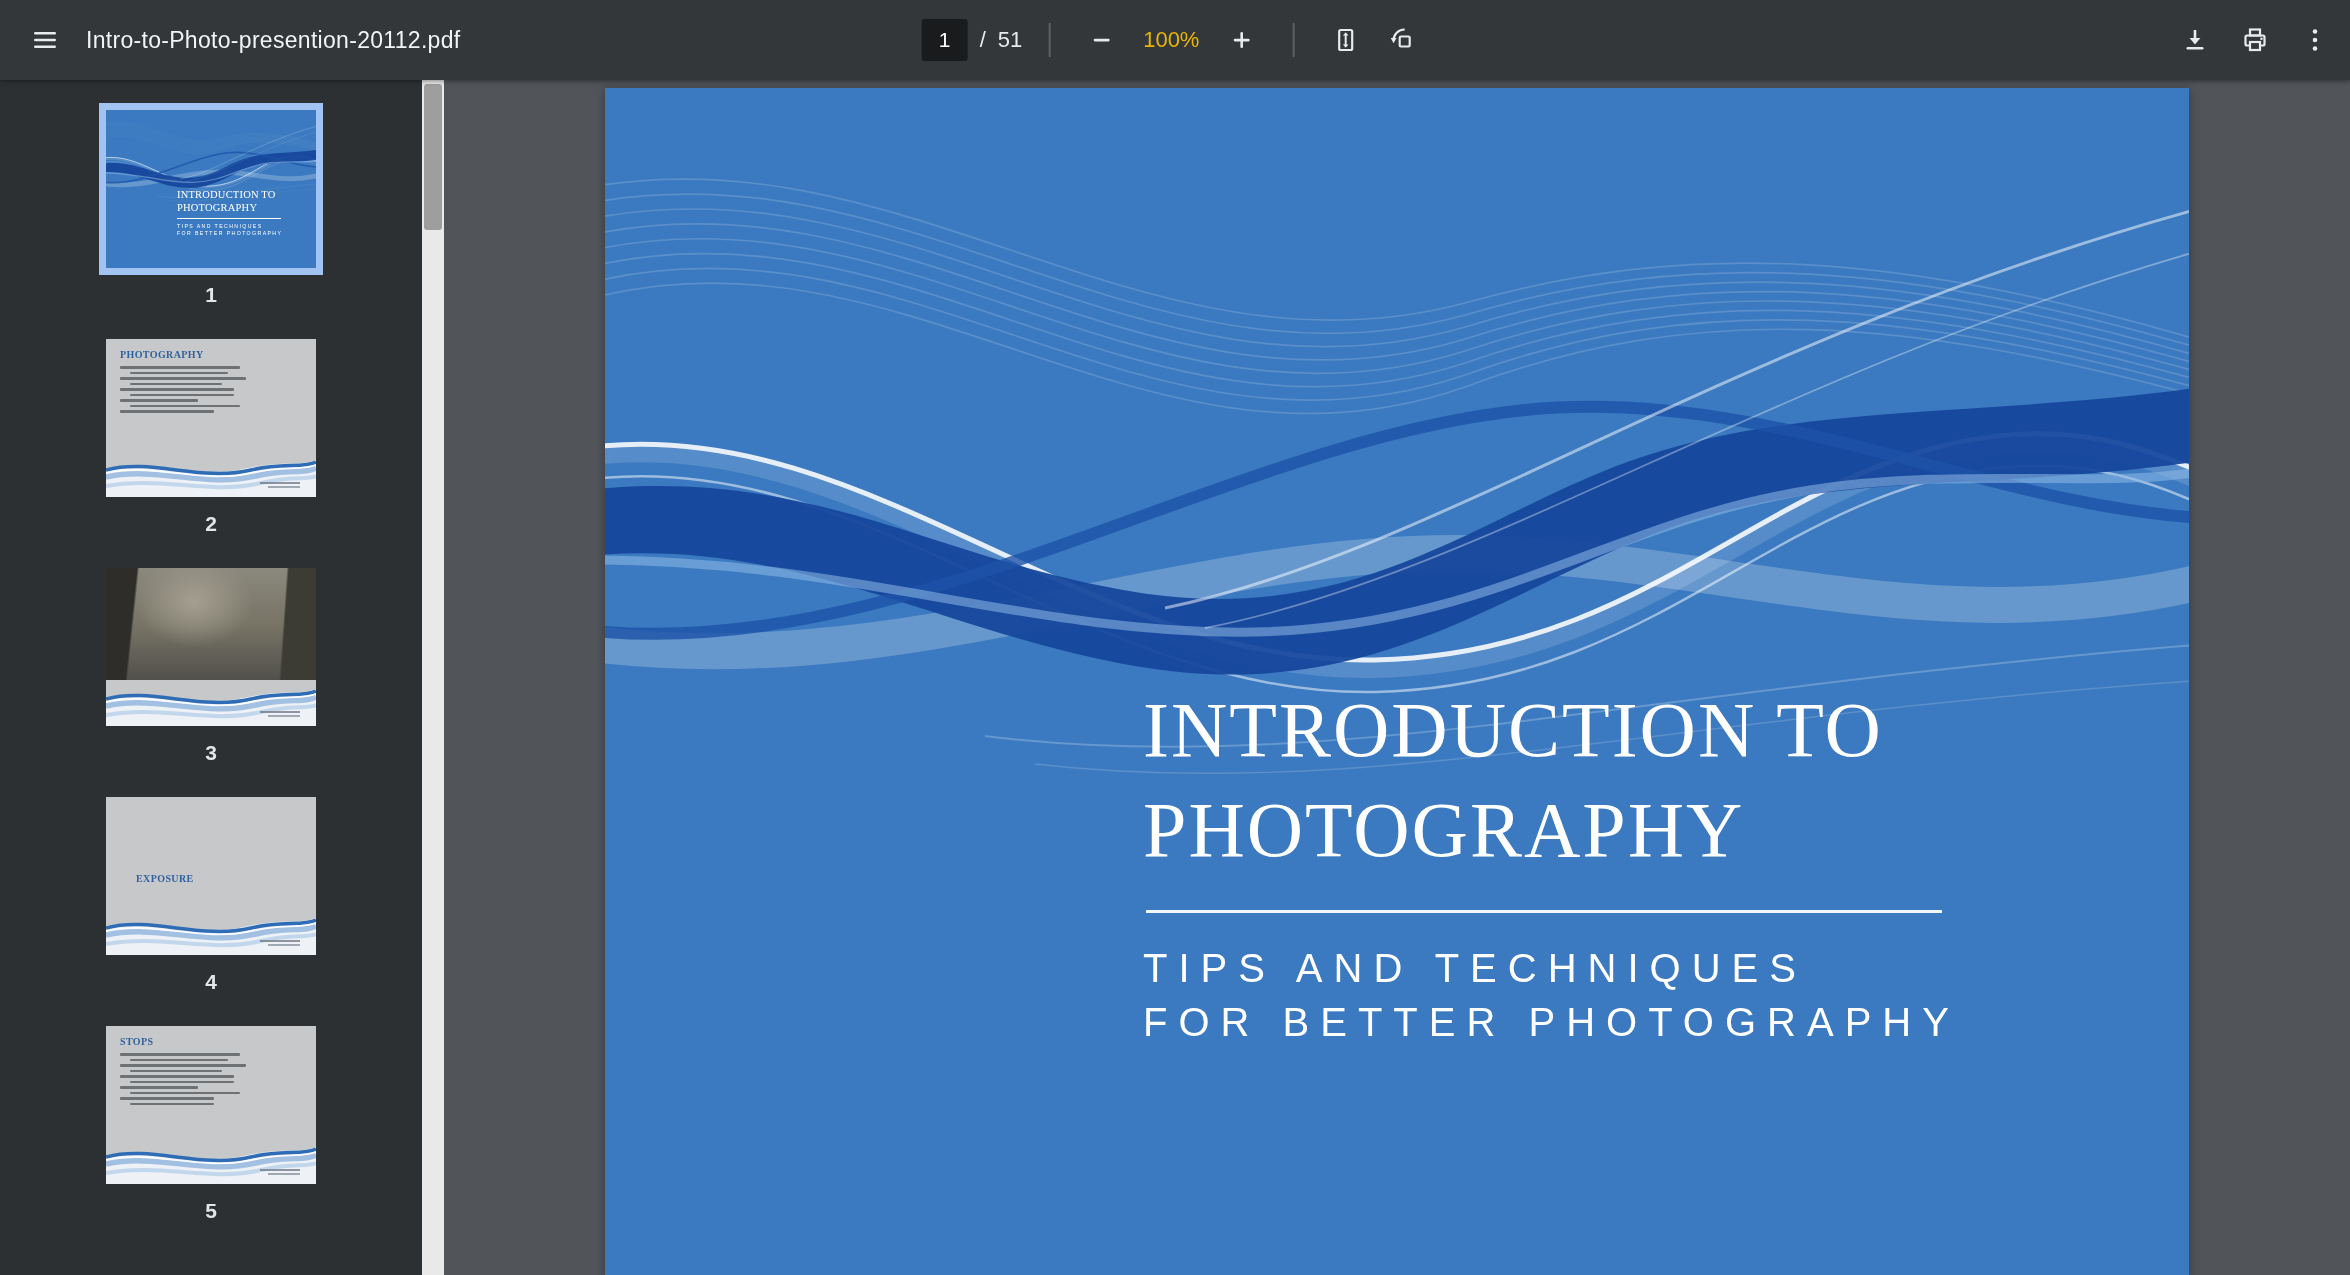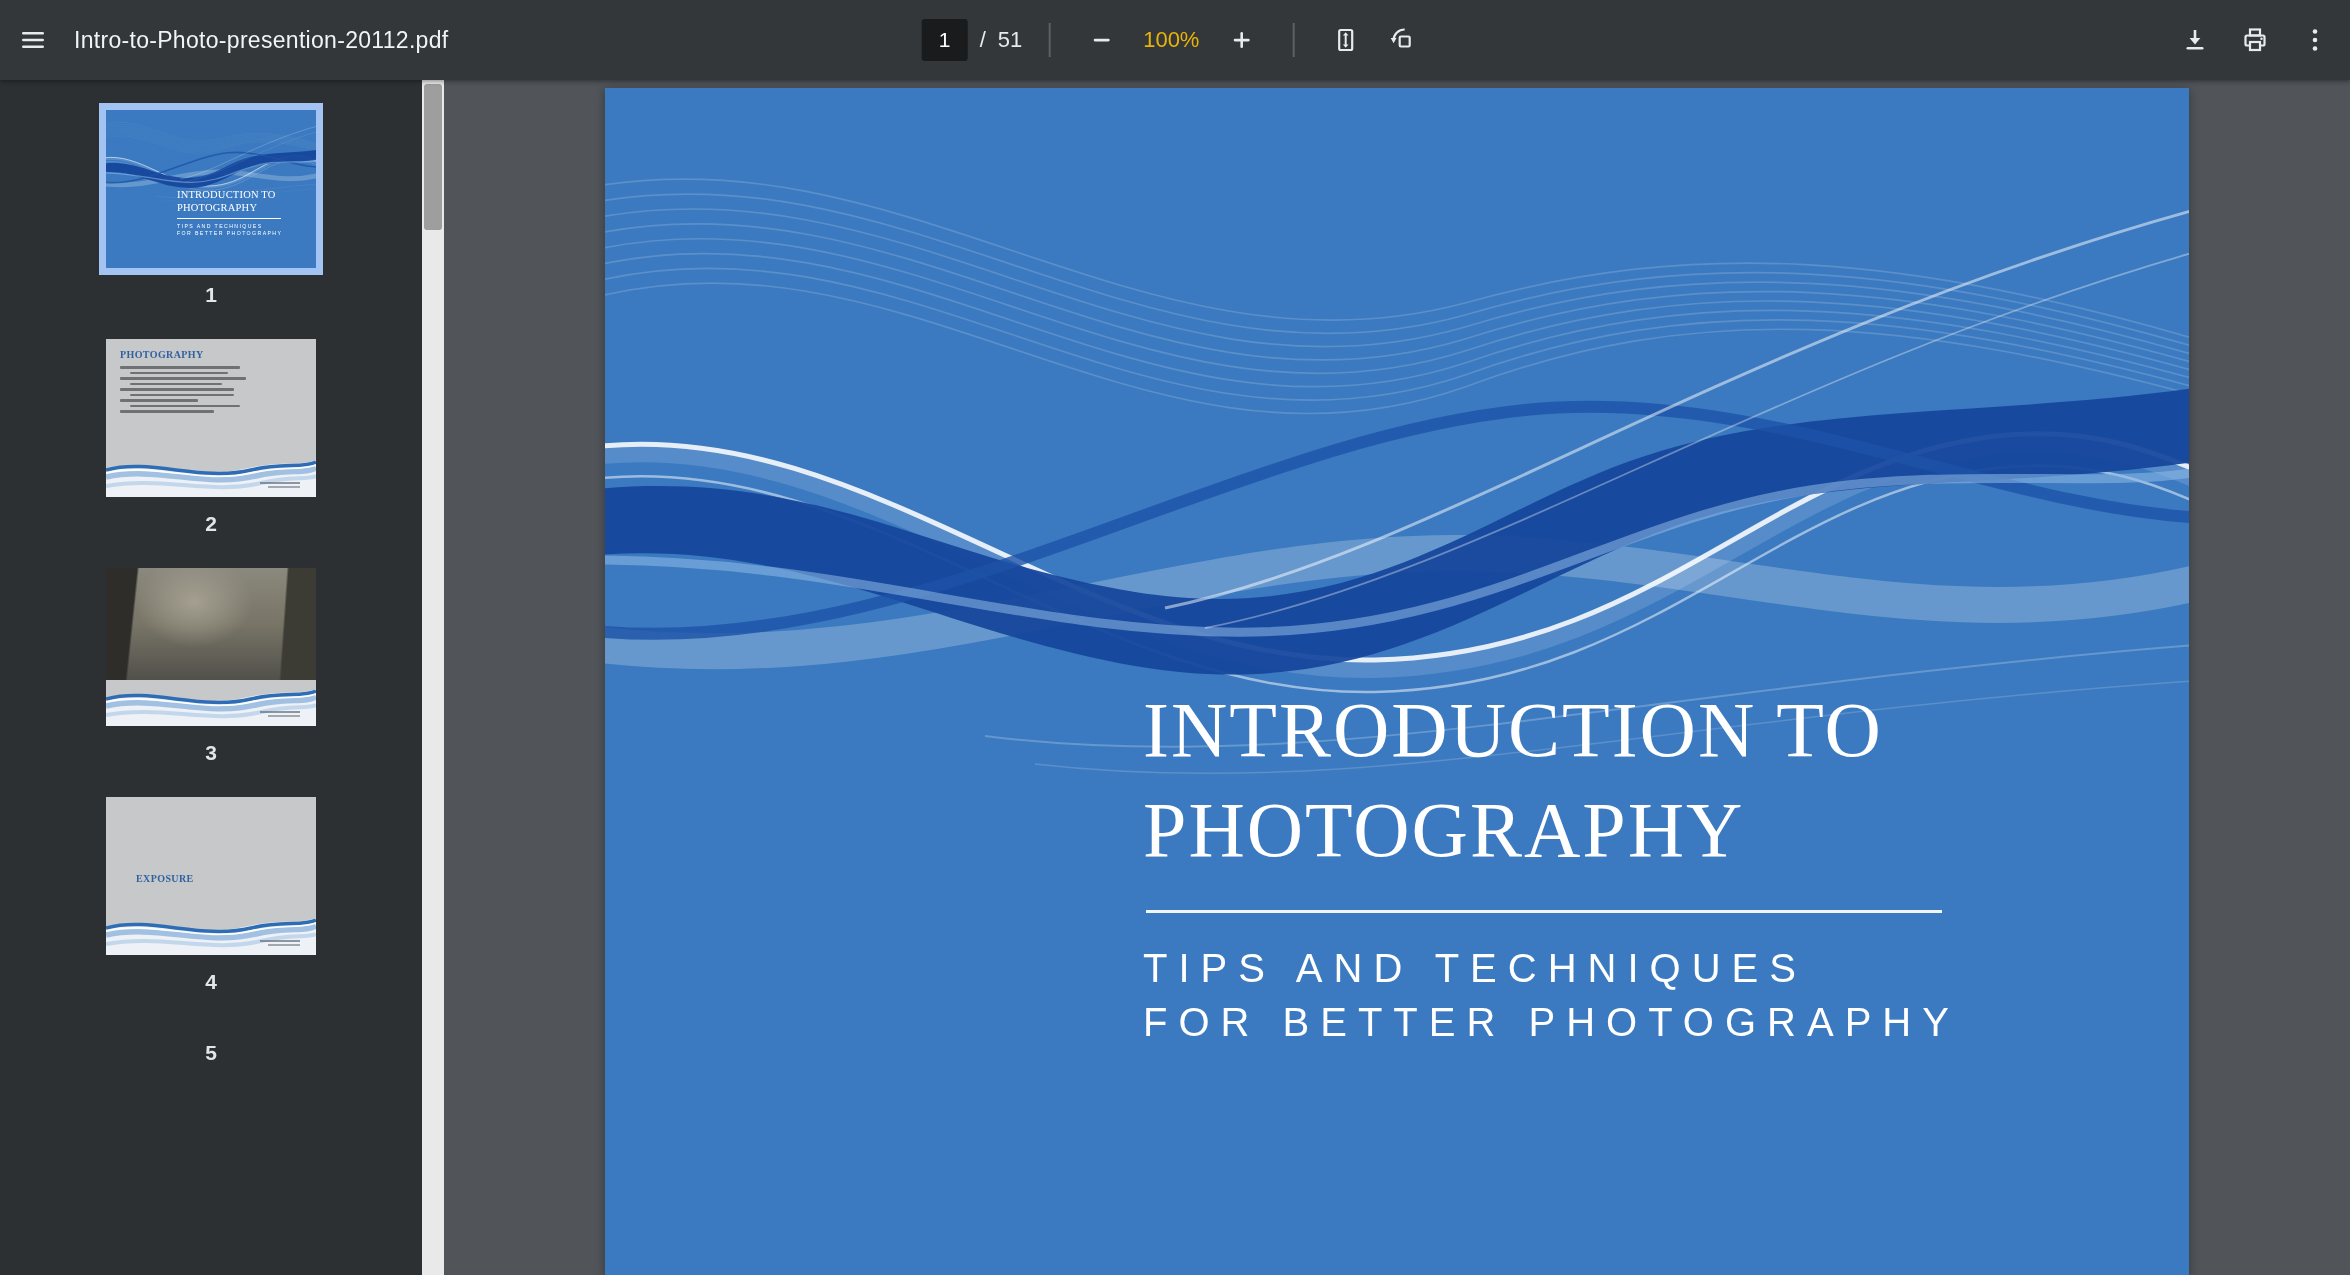--- a/index.html
+++ b/index.html
@@ -1,21 +1,21 @@
 <!DOCTYPE html>
 <html><head>
 <meta charset="utf-8">
 <style>
   html,body{margin:0;padding:0;width:2350px;height:1275px;overflow:hidden;
     background:#51555a;font-family:"Liberation Sans",sans-serif;}
 
   
   .toolbar{position:fixed;top:0;left:0;width:2350px;height:80px;background:#33373a;
     display:flex;align-items:center;z-index:20;box-shadow:0 1px 5px rgba(0,0,0,.45);}
-  .tb-left{display:flex;align-items:center;gap:16px;padding-left:8px;}
+  .tb-left{display:flex;align-items:center;gap:16px;padding-left:20px;}
   .filename{color:#f1f3f4;font-size:23px;letter-spacing:.3px;}
   .tb-center{position:absolute;left:50%;transform:translateX(-50%);
     display:flex;align-items:center;gap:8px;}
   .page-input{width:42px;height:40px;background:#191b1c;border:none;border-radius:3px;
     color:#fff;text-align:center;font-size:21px;font-family:"Liberation Sans",sans-serif;}
   .page-sep,.page-total{color:#e8eaed;font-size:22px;}
   .page-sep{margin:0 4px;}
   .vsep{width:2px;height:34px;background:#5c6063;margin:0 18px;}
   .zoom-level{color:#eab308;font-size:22px;min-width:74px;text-align:center;}
   .icon-btn{width:50px;height:50px;border:none;background:transparent;border-radius:50%;
@@ -239,20 +239,38 @@
       <div class="thumb">
         <div class="mini-head mid">EXPOSURE</div>
         <svg class="mini-footer" viewBox="0 0 210 48" preserveAspectRatio="none">
             <use href="#wavefoot"></use>
           </svg>
       </div>
       <div class="thumb-num">4</div>
     </div>
 
     <div class="thumb-item">
+      <div class="thumb">
+        <div class="mini-head">STOPS</div>
+        <div class="mini-lines">
+          <i></i>
+            <i></i>
+            <i></i>
+            <i></i>
+            <i></i>
+            <i></i>
+            <i></i>
+            <i></i>
+            <i></i>
+            <i></i>
+        </div>
+        <svg class="mini-footer" viewBox="0 0 210 48" preserveAspectRatio="none">
+            <use href="#wavefoot"></use>
+          </svg>
+      </div>
       <div class="thumb-num">5</div>
     </div>
 
   </div>
   <div class="sidebar-scrollbar">
     <div class="sb-thumb"></div>
   </div>
 </aside>
 
 <main class="viewer">

